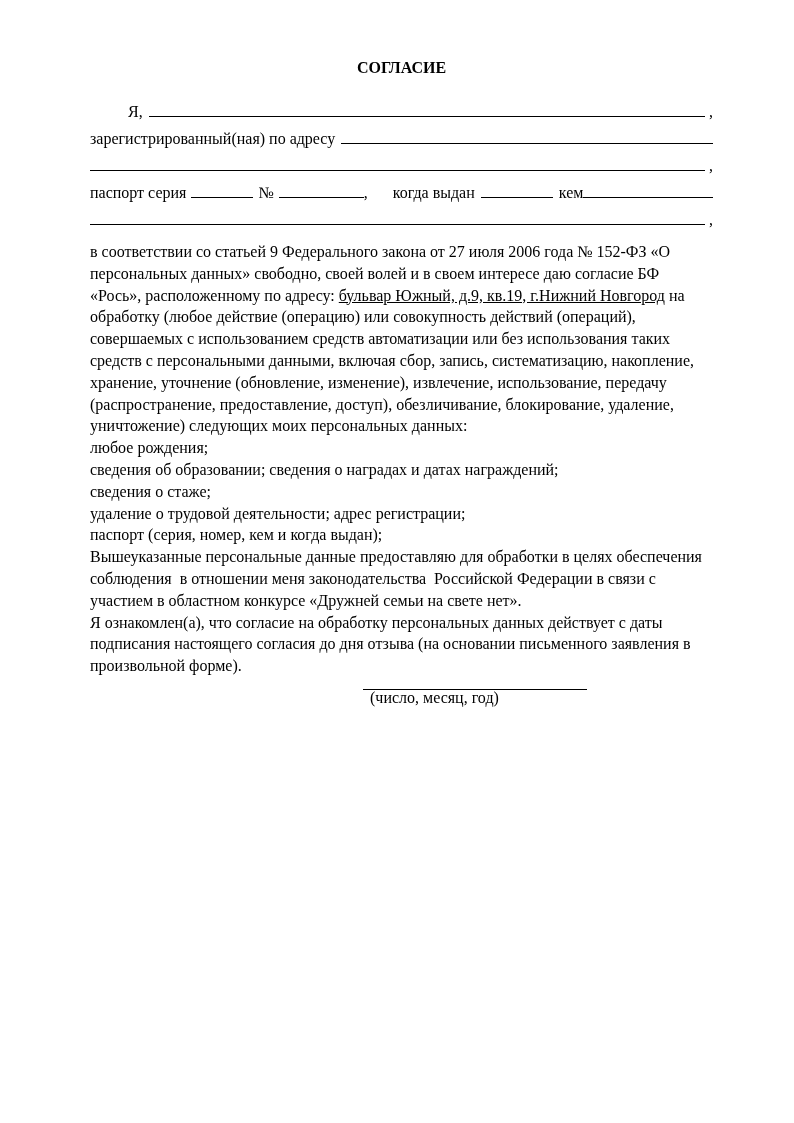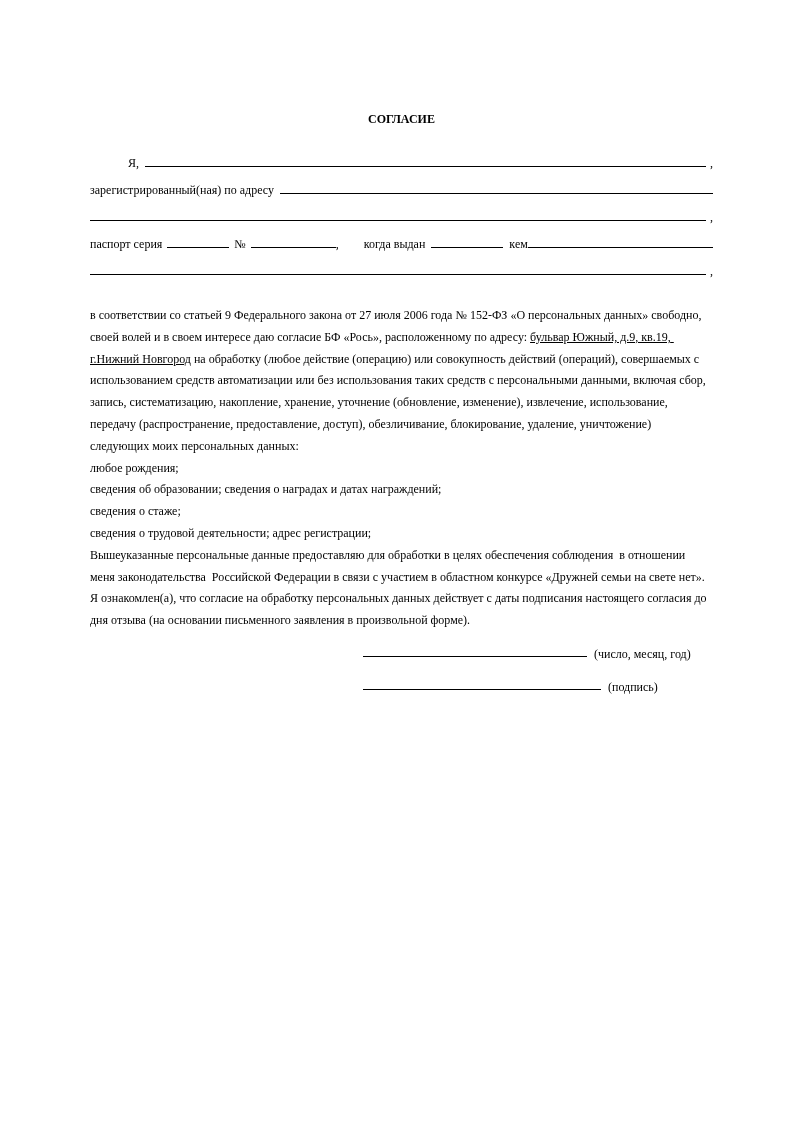--- a/index.html
+++ b/index.html
@@ -1,25 +1,25 @@
 <!DOCTYPE html>
 <html><head>
 <meta charset="utf-8">
 <style>
   html, body { margin: 0; padding: 0; background: #ffffff; }
   .page {
     position: relative;
     width: 794px;
     height: 1123px;
     box-sizing: border-box;
-    padding: 106px 81px 0 90px;
+    padding: 54px 81px 0 90px;
     background: #ffffff;
     color: #000000;
     font-family: "Liberation Serif", serif;
-    font-size: 12px;
+    font-size: 16px;
     line-height: 21.8px;
     overflow: hidden;
   }
   .doc-title, .doc-subtitle {
     text-align: center;
     font-weight: bold;
     line-height: 27px;
   }
   
   .fill-section { margin-top: 17px; }
@@ -40,29 +40,30 @@
   .ml5 { margin-left: 5px; }
   .ml6 { margin-left: 6px; text-align: right; }
   .ml14 { margin-left: 25px; }
   .w62 { width: 62px; }
   .w85 { width: 85px; }
   .w72 { width: 72px; }
   .para {
     margin: 0;
     white-space: pre-wrap;
   }
-  .consent-para { margin-top: 20px; }
+  .consent-para { margin-top: 8px; }
   .underlined { text-decoration: underline; }
   .list-item { }
   .sig-block { margin-top: 12px; }
   .sig-row {
     display: flex;
-    align-items: center;
+    align-items: flex-start;
     margin-left: 273px;
     line-height: 21.8px;
+    flex-direction: column;
   }
   .sig-row + .sig-row { margin-top: 11px; }
   .sig-blank-date { width: 224px; }
   .sig-blank-sign { width: 238px; }
   .sig-label { margin-left: 7px; white-space: nowrap; }
 </style>
 </head>
 <body>
 
 <div class="page">
@@ -105,31 +106,28 @@
     </div>
 
   </div>
 
   <p class="para consent-para"><span>в соответствии со статьей 9 Федерального закона от 27 июля 2006 года № 152-ФЗ «О персональных данных» свободно, своей волей и в своем интересе даю согласие БФ «Рось», расположенному по адресу: </span><span class="underlined">бульвар Южный, д.9, кв.19, г.Нижний Новгород</span><span> на обработку (любое действие (операцию) или совокупность действий (операций), совершаемых с использованием средств автоматизации или без использования таких средств с персональными данными, включая сбор, запись, систематизацию, накопление, хранение, уточнение (обновление, изменение), извлечение, использование, передачу (распространение, предоставление, доступ), обезличивание, блокирование, удаление, уничтожение) следующих моих персональных данных:</span></p>
 
   <div>
     <div class="list-item">любое рождения;</div>
     <div class="list-item">сведения об образовании; сведения о наградах и датах награждений;</div>
     <div class="list-item">сведения о стаже;</div>
-    <div class="list-item">сведения о трудовой деятельности; адрес регистрации;</div>
+    <div class="list-item">удаление о трудовой деятельности; адрес регистрации;</div>
+    <div class="list-item">паспорт (серия, номер, кем и когда выдан);</div>
   </div>
 
   <p class="para">Вышеуказанные персональные данные предоставляю для обработки в целях обеспечения соблюдения  в отношении меня законодательства  Российской Федерации в связи с участием в областном конкурсе «Дружней семьи на свете нет».</p>
 
   <p class="para">Я ознакомлен(а), что согласие на обработку персональных данных действует с даты подписания настоящего согласия до дня отзыва (на основании письменного заявления в произвольной форме).</p>
 
   <div class="sig-block">
     <div class="sig-row">
       <span class="blank sig-blank-date"></span>
       <span class="sig-label">(число, месяц, год)</span>
     </div>
-    <div class="sig-row">
-      <span class="blank sig-blank-sign"></span>
-      <span class="sig-label">(подпись)</span>
-    </div>
   </div>
 
 </div>
 
 </body></html>

